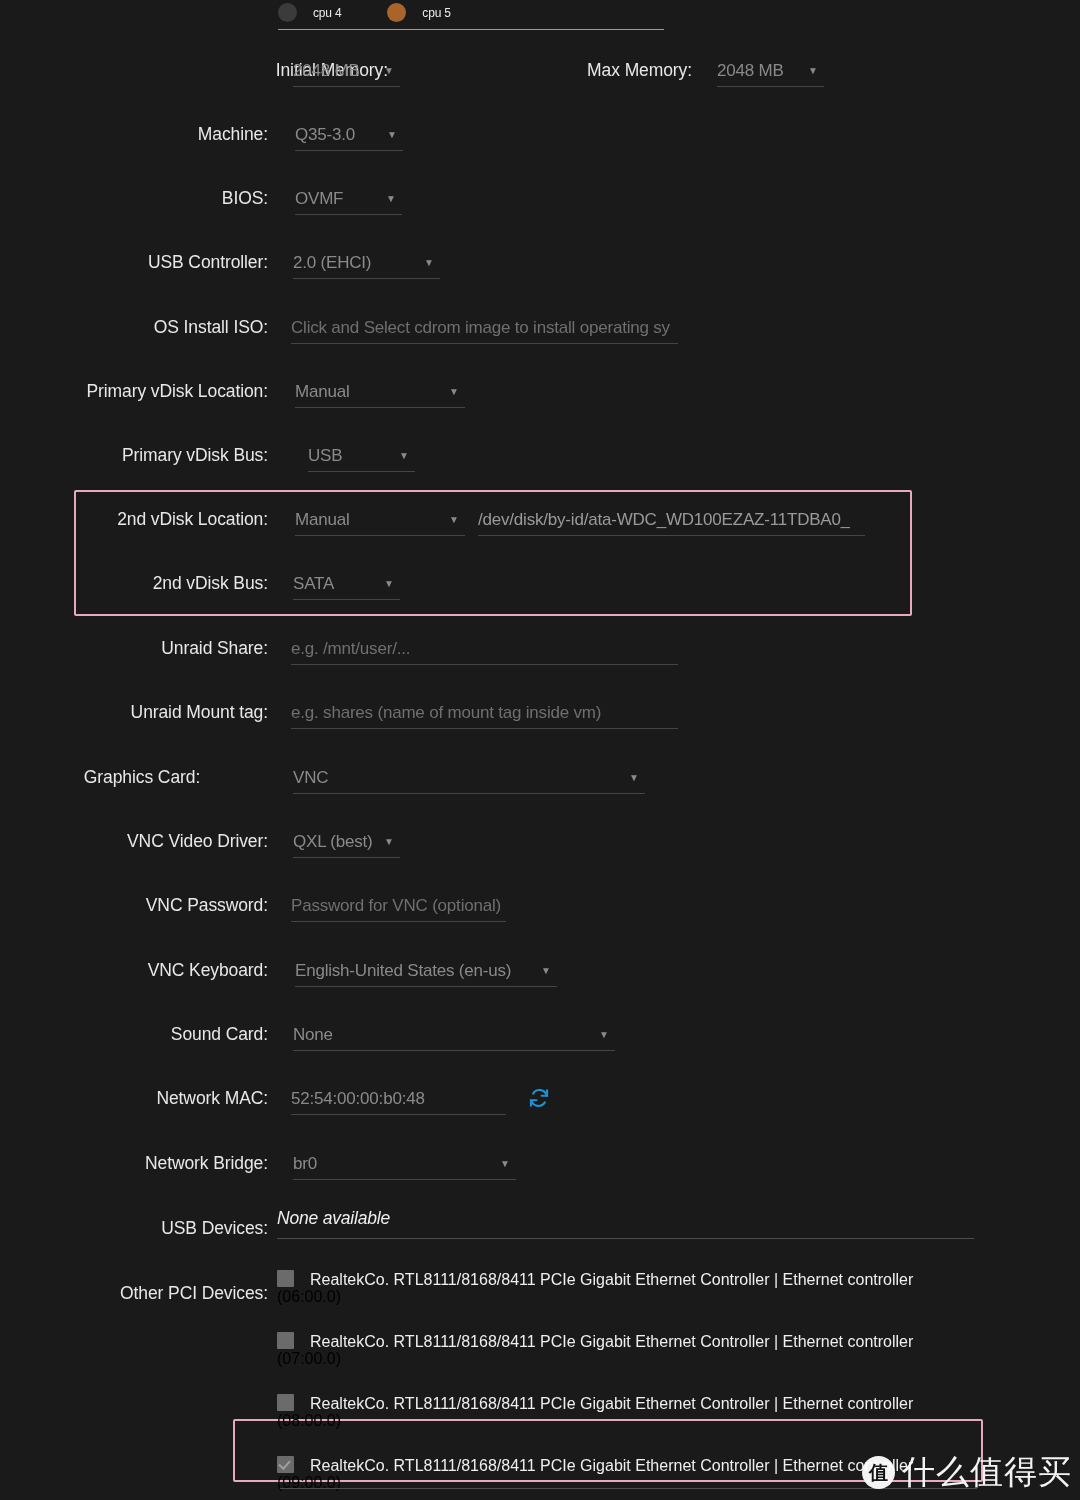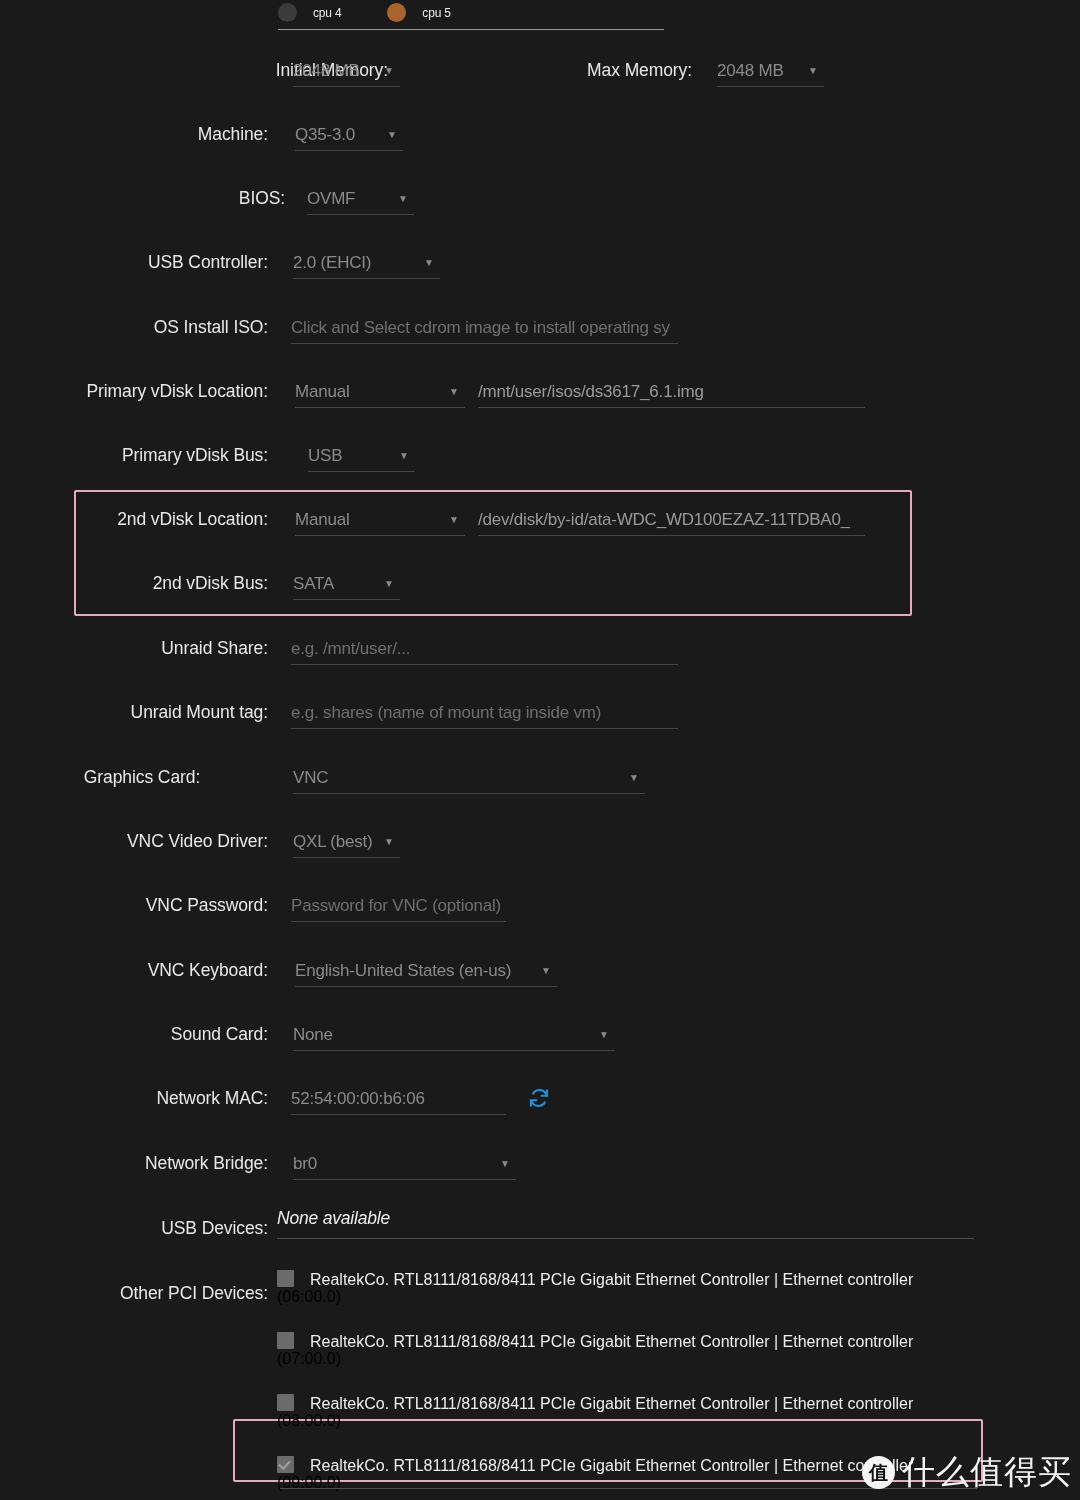--- a/index.html
+++ b/index.html
@@ -208,24 +208,24 @@
   <div class="row" style="left:0px; top:122px; width:268px; justify-content:flex-end;">
     <span class="label">Machine:</span>
   </div>
   <div class="field" style="position:absolute; left:281px; top:120px; width:108px;">
     <div class="uline">
       <span class="val">Q35-3.0</span>
       <span class="caret">▼</span>
     </div>
   </div>
 
-  <div class="row" style="left:17px; top:186px; width:268px; justify-content:flex-end;">
+  <div class="row" style="left:0px; top:186px; width:268px; justify-content:flex-end;">
     <span class="label">BIOS:</span>
   </div>
-  <div class="field" style="position:absolute; left:293px; top:184px; width:107px;">
+  <div class="field" style="position:absolute; left:281px; top:184px; width:107px;">
     <div class="uline">
       <span class="val">OVMF</span>
       <span class="caret">▼</span>
     </div>
   </div>
 
   <div class="row" style="left:0px; top:250px; width:268px; justify-content:flex-end;">
     <span class="label">USB Controller:</span>
   </div>
   <div class="field" style="position:absolute; left:279px; top:248px; width:147px;">
@@ -246,25 +246,20 @@
 
   <div class="row" style="left:0px; top:379px; width:268px; justify-content:flex-end;">
     <span class="label">Primary vDisk Location:</span>
   </div>
   <div class="field" style="position:absolute; left:281px; top:377px; width:170px;">
     <div class="uline">
       <span class="val">Manual</span>
       <span class="caret">▼</span>
     </div>
   </div>
-  <div class="field" style="position:absolute; left:464px; top:377px; width:387px;">
-    <div class="uline">
-      <span class="val strong">/mnt/user/isos/ds3617_6.1.img</span>
-    </div>
-  </div>
 
   <div class="row" style="left:0px; top:443px; width:268px; justify-content:flex-end;">
     <span class="label">Primary vDisk Bus:</span>
   </div>
   <div class="field" style="position:absolute; left:294px; top:441px; width:107px;">
     <div class="uline">
       <span class="val">USB</span>
       <span class="caret">▼</span>
     </div>
   </div>
@@ -361,21 +356,21 @@
       <span class="val">None</span>
       <span class="caret">▼</span>
     </div>
   </div>
 
   <div class="row" style="left:0px; top:1086px; width:268px; justify-content:flex-end;">
     <span class="label">Network MAC:</span>
   </div>
   <div class="field" style="position:absolute; left:277px; top:1084px; width:215px;">
     <div class="uline">
-      <span class="val">52:54:00:00:b6:06</span>
+      <span class="val">52:54:00:00:b0:48</span>
     </div>
     <span class="refresh">
       <svg width="22" height="22" viewBox="0 0 24 24" fill="none" stroke="#1f8fd6" stroke-width="2.3" stroke-linecap="round">
         <path d="M20.5 9.5A8.2 8.2 0 0 0 5.6 7.2"></path>
         <path d="M3.5 14.5A8.2 8.2 0 0 0 18.4 16.8"></path>
         <polyline points="20.8,3.6 20.8,9.6 14.8,9.6" fill="none"></polyline>
         <polyline points="3.2,20.4 3.2,14.4 9.2,14.4" fill="none"></polyline>
       </svg>
     </span>
   </div>

